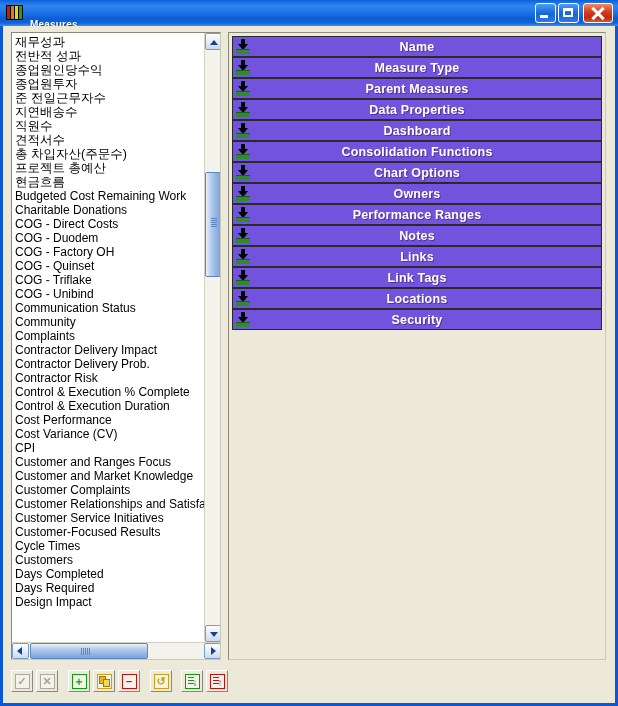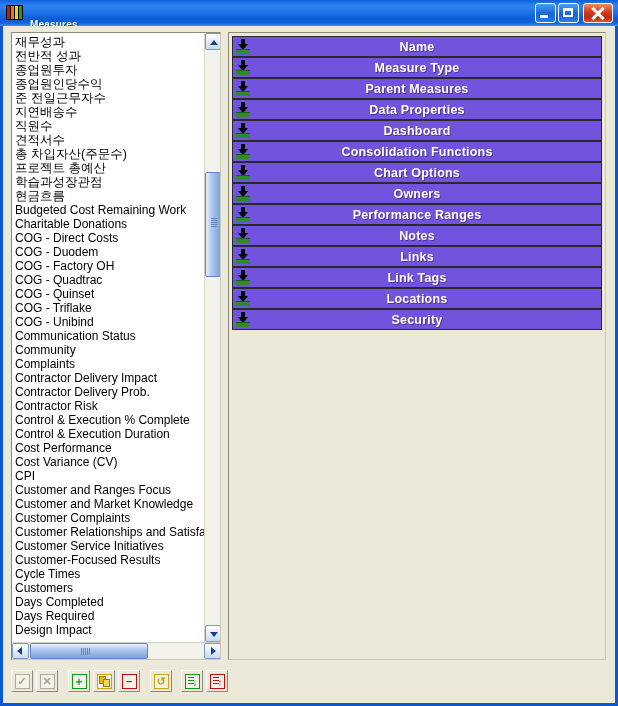--- a/index.html
+++ b/index.html
@@ -271,36 +271,34 @@
         <span class="x2"></span>
     </div>
   </div>
 
   <div id="client">
 
     <div id="list-panel">
       <div id="list-items">
           <div class="li ko">재무성과</div>
           <div class="li ko">전반적 성과</div>
+          <div class="li ko">종업원인당수익</div>
           <div class="li ko">종업원투자</div>
-          <div class="li ko">종업원인당수익</div>
           <div class="li ko">준 전일근무자수</div>
           <div class="li ko">지연배송수</div>
           <div class="li ko">직원수</div>
           <div class="li ko">견적서수</div>
           <div class="li ko">총 차입자산(주문수)</div>
           <div class="li ko">프로젝트 총예산</div>
-          <div class="li ko">학습과성장관점</div>
           <div class="li ko">현금흐름</div>
           <div class="li">Budgeted Cost Remaining Work</div>
           <div class="li">Charitable Donations</div>
           <div class="li">COG - Direct Costs</div>
           <div class="li">COG - Duodem</div>
           <div class="li">COG - Factory OH</div>
-          <div class="li">COG - Quadtrac</div>
           <div class="li">COG - Quinset</div>
           <div class="li">COG - Triflake</div>
           <div class="li">COG - Unibind</div>
           <div class="li">Communication Status</div>
           <div class="li">Community</div>
           <div class="li">Complaints</div>
           <div class="li">Contractor Delivery Impact</div>
           <div class="li">Contractor Delivery Prob.</div>
           <div class="li">Contractor Risk</div>
           <div class="li">Control &amp; Execution % Complete</div>

